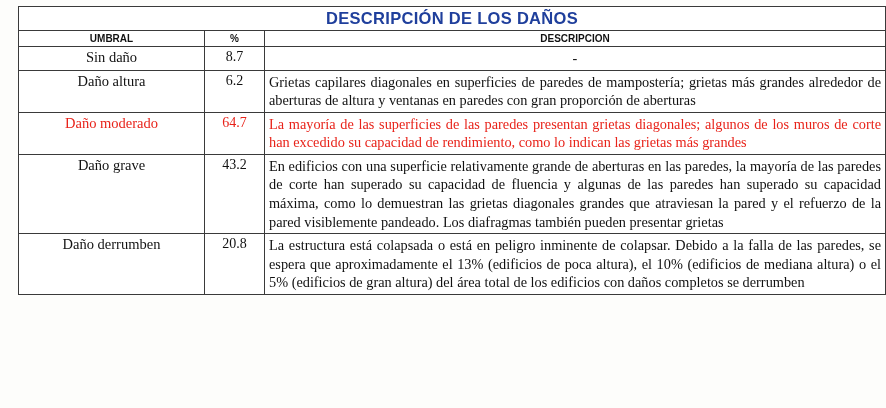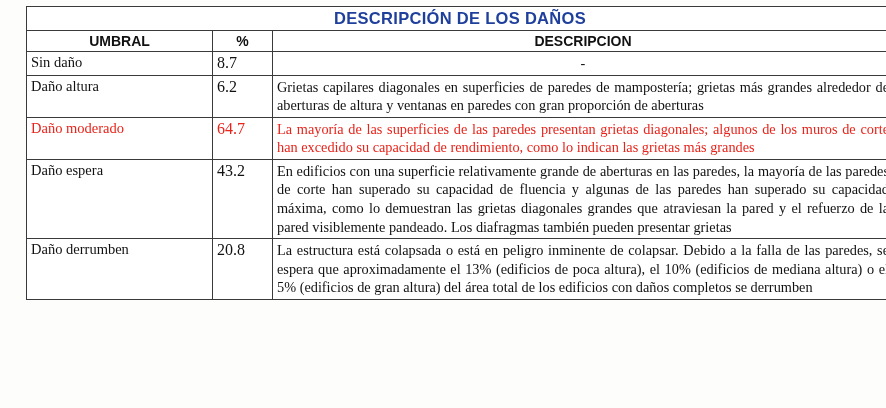--- a/index.html
+++ b/index.html
@@ -12,21 +12,21 @@
     height: 408px;
     font-family: "Liberation Serif", serif;
     overflow: hidden;
   }
   .sheet {
     position: relative;
     width: 886px;
     height: 408px;
     background: #fdfdfb;
     box-sizing: border-box;
-    padding: 6px 8px 6px 26px;
+    padding: 6px 8px 6px 18px;
   }
   table.damage-table {
     width: 868px;
     border-collapse: collapse;
     table-layout: fixed;
     background: #ffffff;
   }
   table.damage-table td,
   table.damage-table th {
     border: 1px solid #3a3a3a;
@@ -43,38 +43,40 @@
     color: #1f3f9c;
     font-family: "Liberation Sans", sans-serif;
     font-weight: bold;
     font-size: 16.5px;
     letter-spacing: 0.3px;
   }
   .head-row td {
     text-align: center;
     font-family: "Liberation Sans", sans-serif;
     font-weight: bold;
-    font-size: 14px;
+    font-size: 10px;
     color: #111111;
     padding: 3px 0 3px 0;
     vertical-align: middle;
   }
   .col-umbral { width: 186px; }
   .col-pct { width: 60px; }
   .col-desc { width: auto; }
 
   td.umbral {
+    text-align: center;
     font-size: 14.5px;
     color: #111111;
     vertical-align: top;
     padding-top: 3px;
     font-family: "Liberation Serif", serif;
   }
   td.pct {
-    font-size: 16px;
+    text-align: center;
+    font-size: 14px;
     color: #111111;
     vertical-align: top;
     padding-top: 3px;
     font-family: "Liberation Serif", serif;
   }
   td.desc {
     font-size: 14.3px;
     line-height: 1.30;
     color: #111111;
     text-align: justify;
@@ -124,21 +126,21 @@
         <td class="desc">Grietas capilares diagonales en superficies de paredes de mampostería; grietas más grandes alrededor de aberturas de altura y ventanas en paredes con gran proporción de aberturas</td>
       </tr>
 
       <tr class="highlight">
         <td class="umbral">Daño moderado</td>
         <td class="pct">64.7</td>
         <td class="desc">La mayoría de las superficies de las paredes presentan grietas diagonales; algunos de los muros de corte han excedido su capacidad de rendimiento, como lo indican las grietas más grandes</td>
       </tr>
 
       <tr>
-        <td class="umbral">Daño espera</td>
+        <td class="umbral">Daño grave</td>
         <td class="pct">43.2</td>
         <td class="desc">En edificios con una superficie relativamente grande de aberturas en las paredes, la mayoría de las paredes de corte han superado su capacidad de fluencia y algunas de las paredes han superado su capacidad máxima, como lo demuestran las grietas diagonales grandes que atraviesan la pared y el refuerzo de la pared visiblemente pandeado. Los diafragmas también pueden presentar grietas</td>
       </tr>
 
       <tr>
         <td class="umbral">Daño derrumben</td>
         <td class="pct">20.8</td>
         <td class="desc">La estructura está colapsada o está en peligro inminente de colapsar. Debido a la falla de las paredes, se espera que aproximadamente el 13% (edificios de poca altura), el 10% (edificios de mediana altura) o el 5% (edificios de gran altura) del área total de los edificios con daños completos se derrumben</td>
       </tr>
     </tbody>

